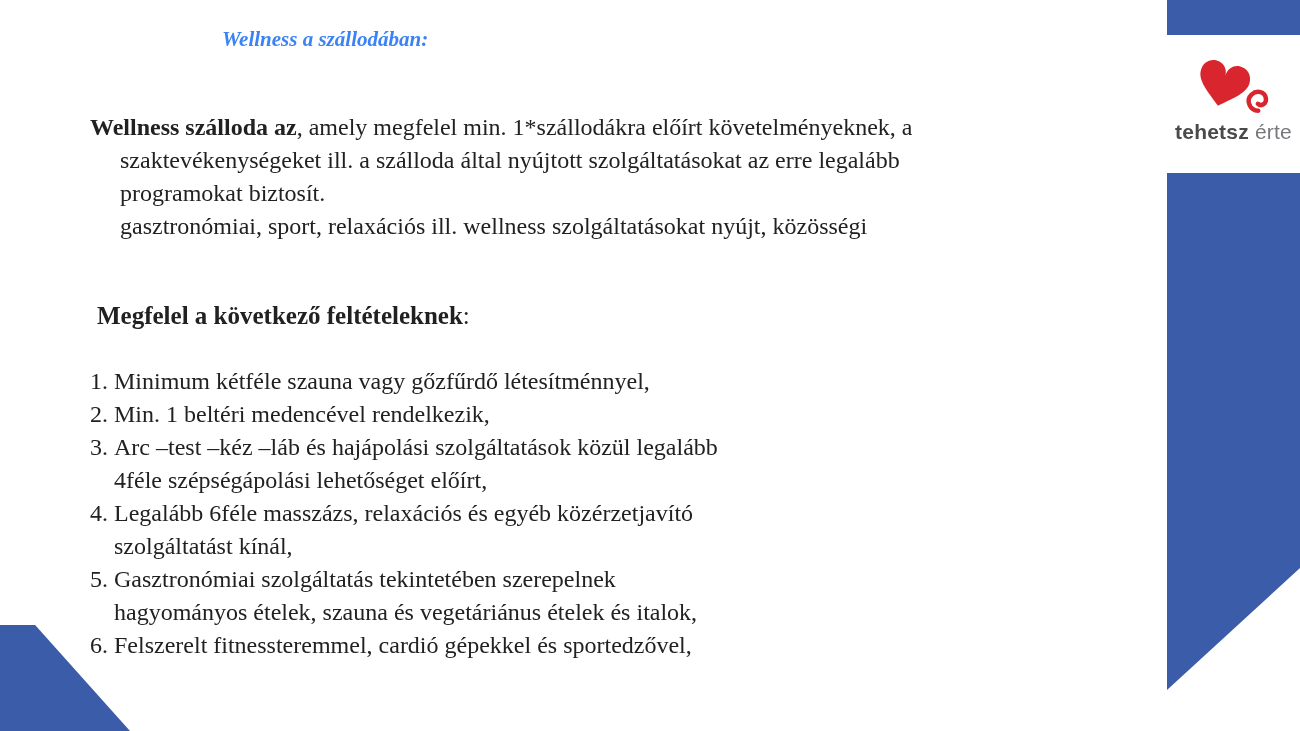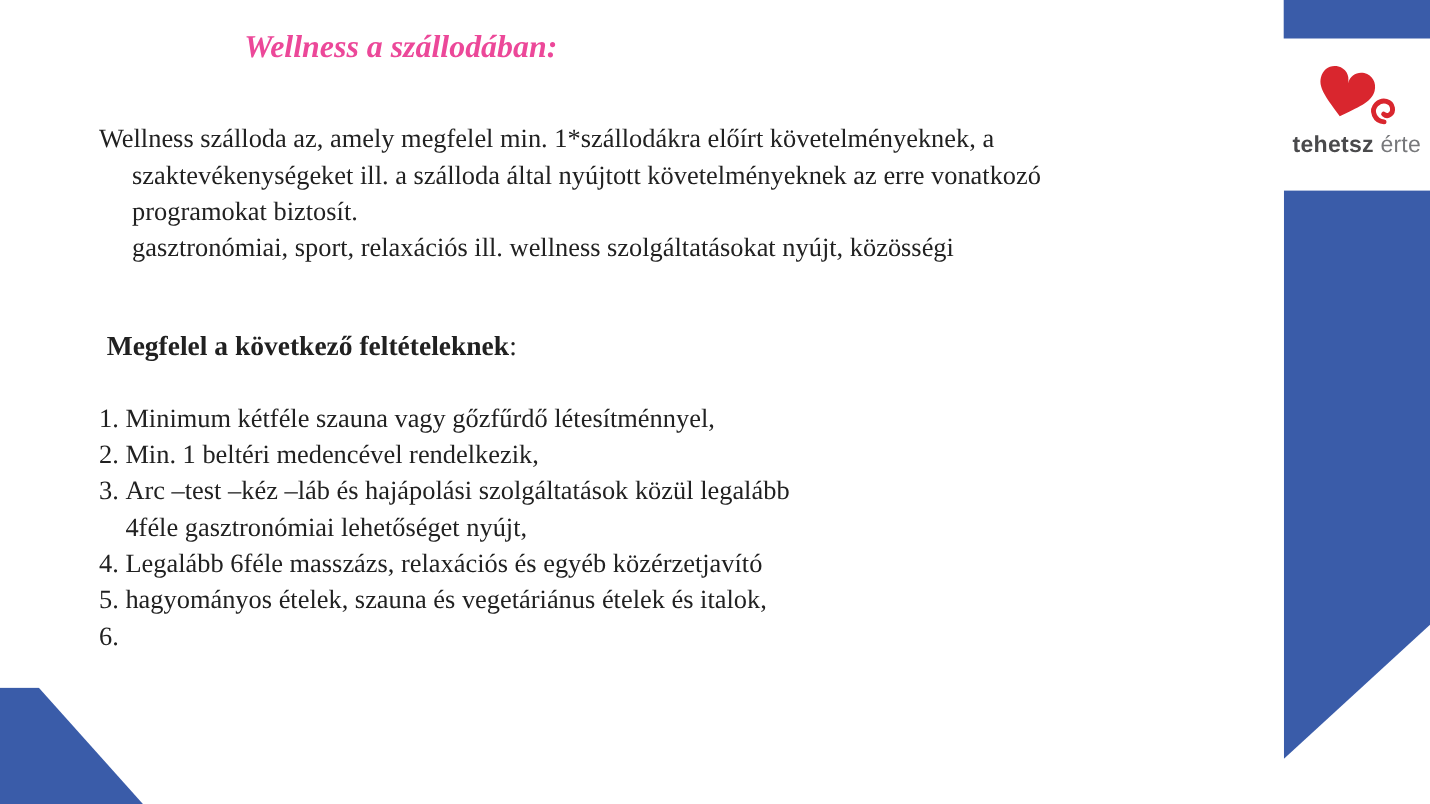--- a/index.html
+++ b/index.html
@@ -34,29 +34,29 @@
   .logo-text {
     font-family:"Liberation Sans","DejaVu Sans",sans-serif;
     font-size:21px; letter-spacing:0.2px; margin-top:2px; white-space:nowrap;
   }
   .logo-text .brand-bold { font-weight:bold; color:#4a4a4c; }
   .logo-text .brand-light { font-weight:400; color:#77787b; }
 
   
   .title {
     position:absolute; left:222px; top:27px;
-    font-size:29px; font-weight:bold; font-style:italic; color:#ec4899;
+    font-size:21px; font-weight:bold; font-style:italic; color:#3b82f6;
   }
   .paragraph {
     position:absolute; left:90px; top:111px; width:1010px;
     font-size:24px; line-height:33px; color:#212121;
   }
   .para-line { white-space:nowrap; }
   .para-line.indent { padding-left:30px; }
-  .para-bold { font-weight:normal;margin-top:41px; }
+  .para-bold { font-weight:bold;margin-top:41px; }
 
   .subheading {
     position:absolute; left:97px; top:302px;
     font-size:25px; color:#212121;text-align:center;
   }
   .subheading .sh-bold { font-weight:bold; }
 
   .list {
     position:absolute; left:90px; top:365px; width:1010px;
     font-size:24px; line-height:33px; color:#212121;
@@ -89,21 +89,21 @@
       <span class="brand-bold">tehetsz</span><span class="brand-light"> érte</span>
     </div>
   </div>
 
   <div class="title">Wellness a szállodában:</div>
 
   <div class="paragraph">
     <div class="para-line">
       <span class="para-bold">Wellness szálloda az</span><span>, amely megfelel min. 1*szállodákra előírt követelményeknek, a</span>
     </div>
-    <div class="para-line indent">szaktevékenységeket ill. a szálloda által nyújtott követelményeknek az erre vonatkozó</div>
+    <div class="para-line indent">szaktevékenységeket ill. a szálloda által nyújtott szolgáltatásokat az erre legalább</div>
     <div class="para-line indent">programokat biztosít.</div>
     <div class="para-line indent">gasztronómiai, sport, relaxációs ill. wellness szolgáltatásokat nyújt, közösségi</div>
   </div>
 
   <div class="subheading">
     <span class="sh-bold">Megfelel a következő feltételeknek</span><span>:</span>
   </div>
 
   <div class="list">
 
@@ -120,38 +120,41 @@
       <span class="item-text">
         <span class="item-line">Min. 1 beltéri medencével rendelkezik,</span>
 
       </span>
     </div>
 
     <div class="list-item">
       <span class="num">3.</span>
       <span class="item-text">
         <span class="item-line">Arc –test –kéz –láb és hajápolási szolgáltatások közül legalább</span>
-        <span class="item-line">4féle gasztronómiai lehetőséget nyújt,</span>
+        <span class="item-line">4féle szépségápolási lehetőséget előírt,</span>
       </span>
     </div>
 
     <div class="list-item">
       <span class="num">4.</span>
       <span class="item-text">
         <span class="item-line">Legalább 6féle masszázs, relaxációs és egyéb közérzetjavító</span>
+        <span class="item-line">szolgáltatást kínál,</span>
       </span>
     </div>
 
     <div class="list-item">
       <span class="num">5.</span>
       <span class="item-text">
+        <span class="item-line">Gasztronómiai szolgáltatás tekintetében szerepelnek</span>
         <span class="item-line">hagyományos ételek, szauna és vegetáriánus ételek és italok,</span>
       </span>
     </div>
 
     <div class="list-item">
       <span class="num">6.</span>
       <span class="item-text">
+        <span class="item-line">Felszerelt fitnessteremmel, cardió gépekkel és sportedzővel,</span>
       </span>
     </div>
 
   </div>
 </div>
 
 </body></html>

